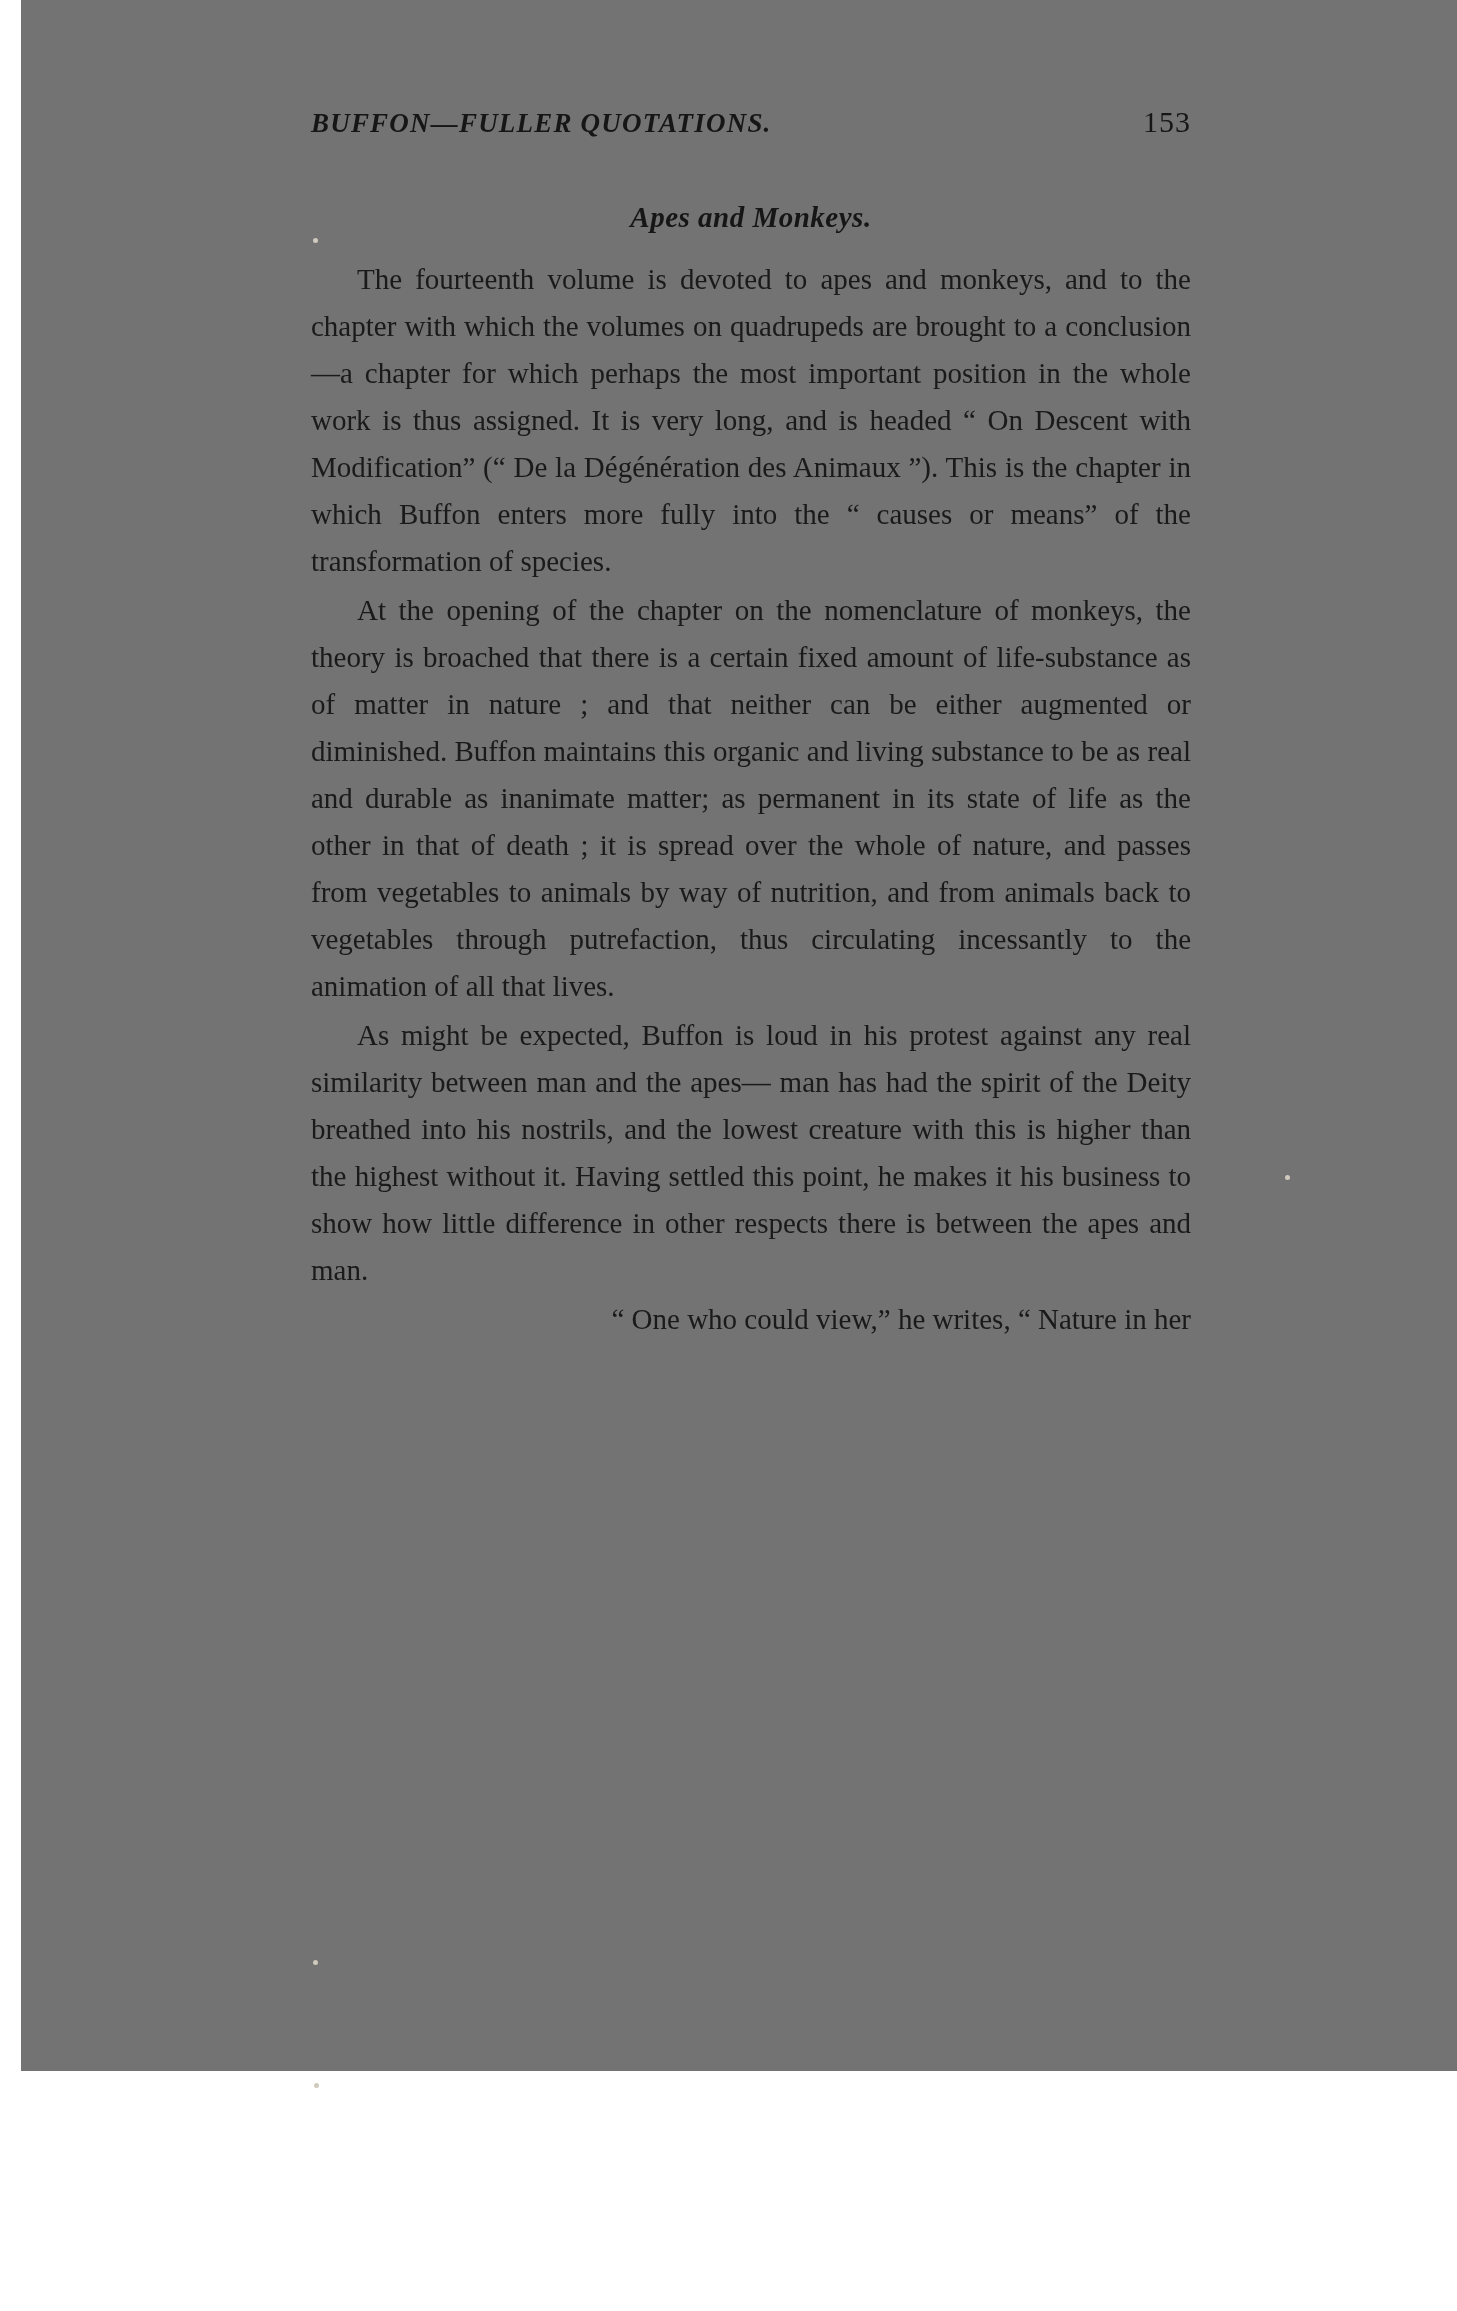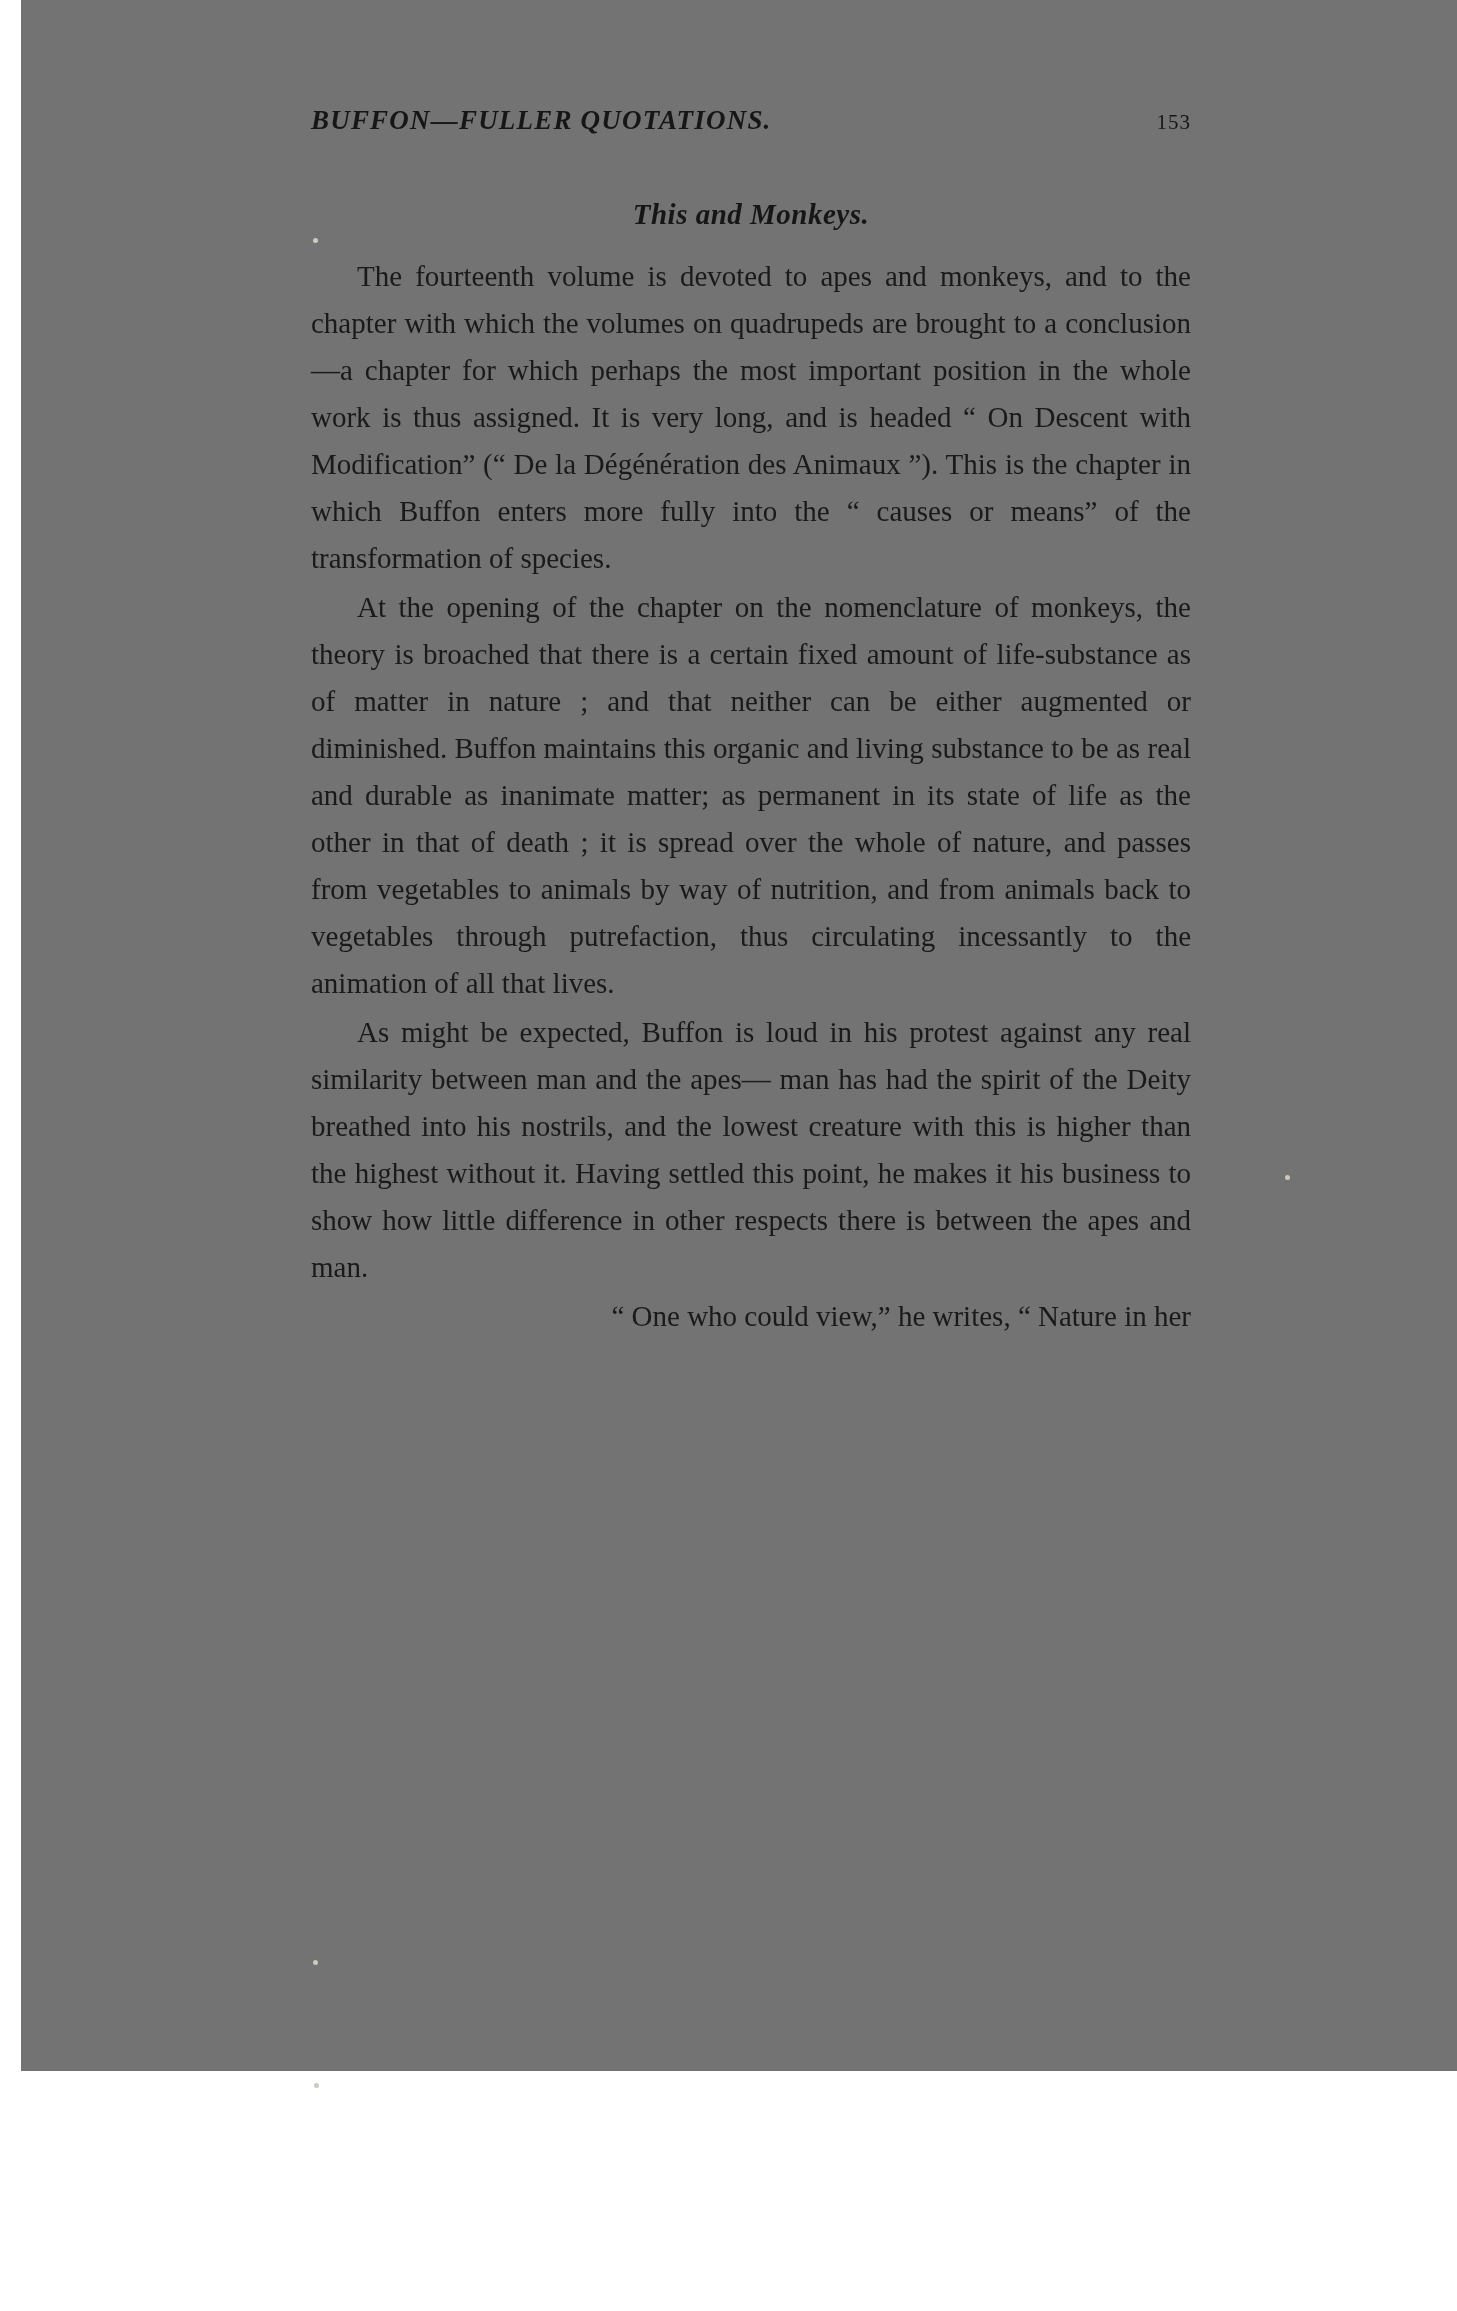--- a/index.html
+++ b/index.html
@@ -37,21 +37,21 @@
     margin-bottom: 62px;
   }
   .running-head .title {
     font-style: italic;
     font-weight: bold;
     font-size: 27px;
     letter-spacing: 1.2px;
     color: #161616;
   }
   .running-head .folio {
-    font-size: 21px;
+    font-size: 30px;
     letter-spacing: 1px;
     color: #161616;
   }
   .section-title {
     text-align: center;
     font-style: italic;
     font-size: 29px;
     margin: 0 0 22px 0;
     color: #161616;
     letter-spacing: 0.5px;
@@ -91,21 +91,21 @@
   <span class="spot s3"></span>
   <span class="spot s4"></span>
 
   <div class="content">
 
     <div class="running-head">
       <span class="title">BUFFON—FULLER QUOTATIONS.</span>
       <span class="folio">153</span>
     </div>
 
-    <h2 class="section-title">This and Monkeys.</h2>
+    <h2 class="section-title">Apes and Monkeys.</h2>
 
     <p class="body-par">The fourteenth volume is devoted to apes and monkeys, and to the chapter with which the volumes on quadrupeds are brought to a conclusion—a chapter for which perhaps the most important position in the whole work is thus assigned. It is very long, and is headed “ On Descent with Modification” (“ De la Dégénération des Animaux ”). This is the chapter in which Buffon enters more fully into the “ causes or means” of the transformation of species.</p>
     <p class="body-par">At the opening of the chapter on the nomenclature of monkeys, the theory is broached that there is a certain fixed amount of life-substance as of matter in nature ; and that neither can be either augmented or diminished. Buffon maintains this organic and living substance to be as real and durable as inanimate matter; as permanent in its state of life as the other in that of death ; it is spread over the whole of nature, and passes from vegetables to animals by way of nutrition, and from animals back to vegetables through putrefaction, thus circulating incessantly to the animation of all that lives.</p>
     <p class="body-par">As might be expected, Buffon is loud in his protest against any real similarity between man and the apes— man has had the spirit of the Deity breathed into his nostrils, and the lowest creature with this is higher than the highest without it. Having settled this point, he makes it his business to show how little difference in other respects there is between the apes and man.</p>
     <p class="body-par last">“ One who could view,” he writes, “ Nature in her</p>
 
   </div>
 </div>
 
 </body></html>

